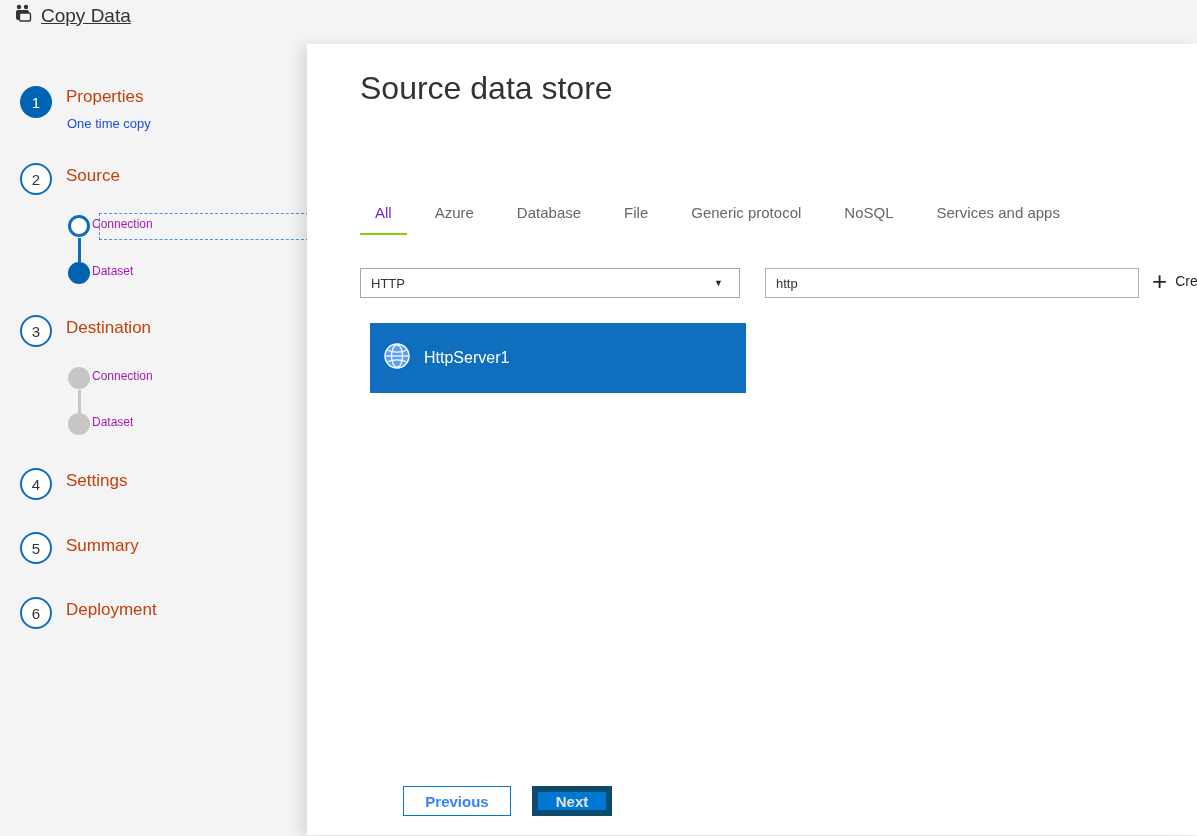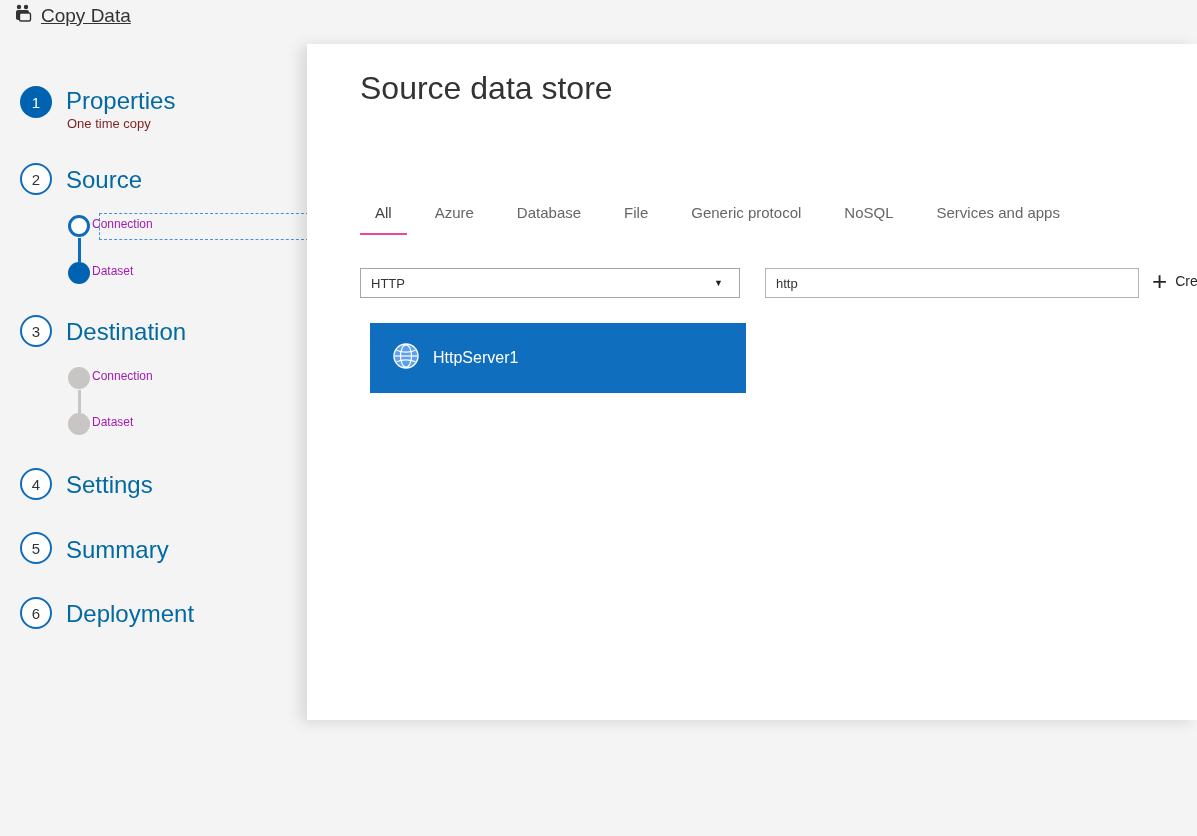--- a/index.html
+++ b/index.html
@@ -9,55 +9,55 @@
 
   
   .app-header { position: absolute; left: 14px; top: 4px; display: flex; align-items: center; gap: 8px; }
   .app-title { font-size: 19px; color: #333; text-decoration: underline; }
 
   
   .step-circle { position: absolute; width: 32px; height: 32px; border-radius: 50%;
     display: flex; align-items: center; justify-content: center; font-size: 15px; left: 20px; }
   .step-circle.outline { background: #fff; border: 2px solid #0f6cbd; color: #333; }
   .step-circle.filled { background: #0063b1; color: #fff; }
-  .step-label { position: absolute; left: 66px; font-size: 24px; color: #0369a1; white-space: nowrap; }
-  .step-sublabel { position: absolute; left: 67px; font-size: 13px; color: #7f1d1d; white-space: nowrap; }
+  .step-label { position: absolute; left: 66px; font-size: 17px; color: #c2410c; white-space: nowrap; }
+  .step-sublabel { position: absolute; left: 67px; font-size: 13px; color: #1d4ed8; white-space: nowrap; }
   .sub-circle { position: absolute; left: 68px; width: 22px; height: 22px; border-radius: 50%; }
   .sub-circle.current { background: #fff; border: 3px solid #0f6cbd; }
   .sub-circle.filled { background: #0063b1; }
   .sub-circle.pending { background: #c8c6c4; }
   .sub-label { position: absolute; left: 92px; font-size: 12px; color: #a21caf; white-space: nowrap; }
   .vline { position: absolute; left: 78px; width: 3px; }
   .vline.blue { background: #0f6cbd; }
   .vline.gray { background: #c8c6c4; }
   .focus-box { position: absolute; left: 99px; top: 213px; width: 210px; height: 27px; border: 1px dashed #4a90d9; }
 
   
-  .panel { position: absolute; left: 307px; top: 44px; width: 890px; height: 676px; background: #fff;
+  .panel { position: absolute; left: 307px; top: 44px; width: 890px; height: 791px; background: #fff;
     box-shadow: -6px 2px 14px rgba(0,0,0,.12); overflow: hidden; }
   .panel-title { position: absolute; left: 53px; top: 26px; font-size: 32px; font-weight: 300; color: #333; }
   .panel-subtitle { position: absolute; left: 53px; top: 82px; font-size: 15px; color: #666; white-space: nowrap; }
 
   .tabs { position: absolute; left: 53px; top: 150px; display: flex; }
   .tab { padding: 10px 15px 12px; font-size: 15px; color: #666; cursor: pointer; margin-right: 13px; }
-  .tab.active { color: #404040; border-bottom: 2px solid #ec4899; }
+  .tab.active { color: #6d28d9; border-bottom: 2px solid #84cc16; }
 
   .type-dropdown { position: absolute; left: 53px; top: 224px; width: 380px; height: 30px;
     border: 1px solid #a6a6a6; background: #fff; display: flex; align-items: center; padding: 0 10px; font-size: 13px; color: #333; }
   .type-dropdown .dd-value { flex: 1; }
   .caret { font-size: 9px; color: #222; margin-right: 6px; }
   .search-box { position: absolute; left: 458px; top: 224px; width: 374px; height: 30px;
     border: 1px solid #b3b3b3; padding: 0 10px; font-size: 13px; color: #333; font-family: "Liberation Sans", sans-serif; }
   .create-new { position: absolute; left: 845px; top: 220px; height: 34px; display: flex; align-items: center; gap: 8px;
     color: #252525; white-space: nowrap; cursor: pointer; }
   .create-new .plus { font-size: 26px; font-weight: 300; line-height: 1; }
   .create-new .cn-label { font-size: 14px; }
 
   .conn-list { position: absolute; left: 63px; top: 279px; width: 376px; }
-  .conn-item { width: 376px; height: 70px; display: flex; align-items: center; padding-left: 23px; cursor: pointer; }
+  .conn-item { width: 376px; height: 70px; display: flex; align-items: center; padding-left: 14px; cursor: pointer; }
   .conn-item.selected { background: #106ebe; color: #fff; }
   .conn-item .conn-name { font-size: 16px; margin-left: 14px; }
 
   .footer-btns { position: absolute; left: 53px; top: 742px; display: flex; }
   .btn { height: 30px; font-size: 15px; font-weight: 600; display: flex; align-items: center; justify-content: center;
     cursor: pointer; font-family: "Liberation Sans", sans-serif; }
   .btn.secondary { width: 108px; background: #fff; border: 1px solid #0078d4; color: #3b82f6; margin-left: 43px; }
   .btn.primary { width: 80px; background: #0078d4; border: 6px solid #0c4a6e; color: #e5e5e5; margin-left: 21px; }
 </style>
 </head>

